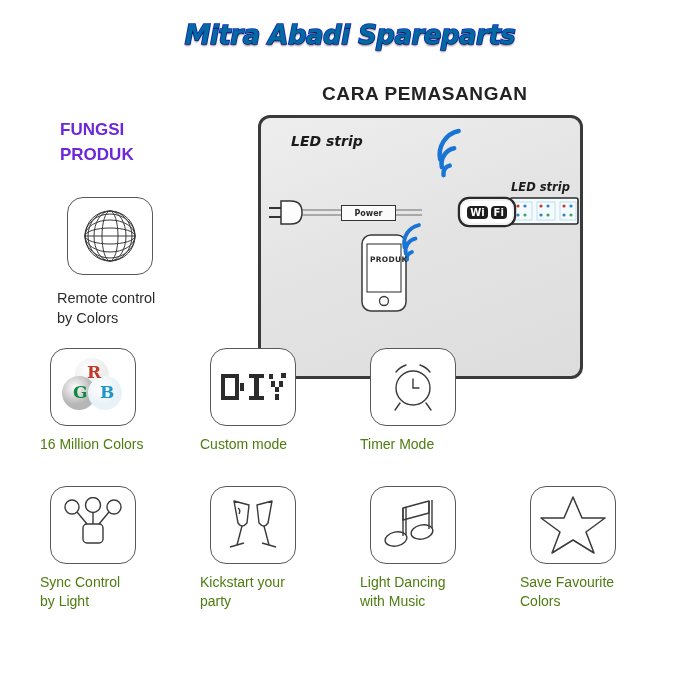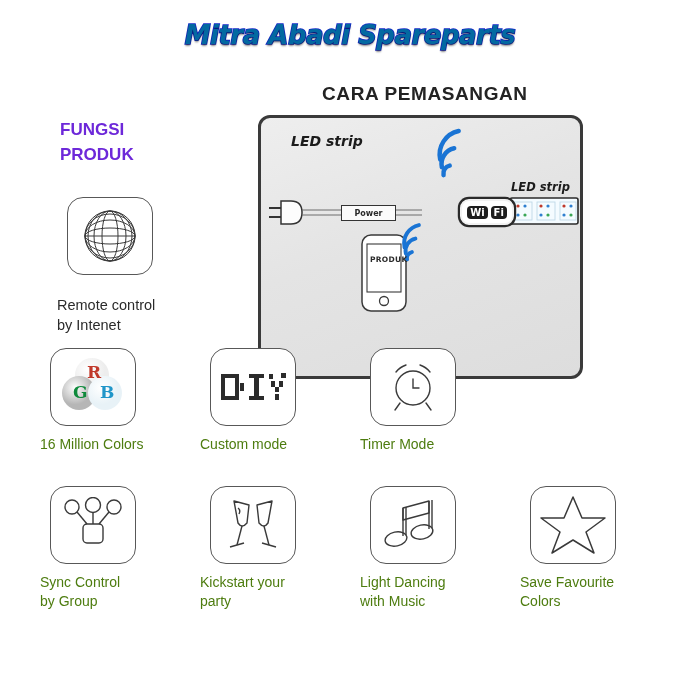--- a/index.html
+++ b/index.html
@@ -76,21 +76,21 @@
     height: 86px;
     border: 1.3px solid #555;
     border-radius: 16px;
     display: flex;
     align-items: center;
     justify-content: center;
     background: #fff;
     margin-left: 6px;
   }
   .globe-caption {
-    margin-top: 20px;
+    margin-top: 13px;
     font-size: 14.5px;
     line-height: 1.38;
     color: #2b2b2b;
   }
 
   
   .diagram-panel {
     position: absolute;
     left: 258px;
     top: 45px;
@@ -250,21 +250,21 @@
           <ellipse cx="32" cy="32" rx="22" ry="25"></ellipse>
           <line x1="7" y1="32" x2="57" y2="32"></line>
           <ellipse cx="32" cy="32" rx="25" ry="8"></ellipse>
           <ellipse cx="32" cy="32" rx="25" ry="16"></ellipse>
           <ellipse cx="32" cy="32" rx="25" ry="22"></ellipse>
         </g>
       </svg>
     </div>
     <div class="globe-caption">
       <div>Remote control</div>
-      <div>by Intenet</div>
+      <div>by Colors</div>
     </div>
   </div>
 
   <div class="diagram-panel">
 
     <div class="diag-label-main">LED strip</div>
     <div class="diag-label-strip">LED strip</div>
 
     <svg width="325" height="208" viewBox="0 0 325 208" style="position:absolute;left:0;top:0;">
 
@@ -428,21 +428,21 @@
             <circle cx="51" cy="10" r="7"></circle>
             <line x1="14" y1="15" x2="24" y2="27"></line>
             <line x1="30" y1="16" x2="30" y2="27"></line>
             <line x1="46" y1="15" x2="36" y2="27"></line>
             <rect x="20" y="27" width="20" height="19" rx="4"></rect>
           </g>
         </svg>
       </div>
       <div class="cell-caption">
         <div>Sync Control</div>
-        <div>by Group</div>
+        <div>by Light</div>
       </div>
     </div>
 
     <div class="cell">
       <div class="icon-box">
         <svg width="62" height="58" viewBox="0 0 62 58">
           <g fill="none" stroke="#3a3a3a" stroke-width="1.4" stroke-linejoin="round">
             <path d="M12 5 L27 9 L25 27 Q20 33 16 27 L12 5 Z"></path>
             <path d="M20 30 L15 49"></path>
             <path d="M8 51 L22 47"></path>

